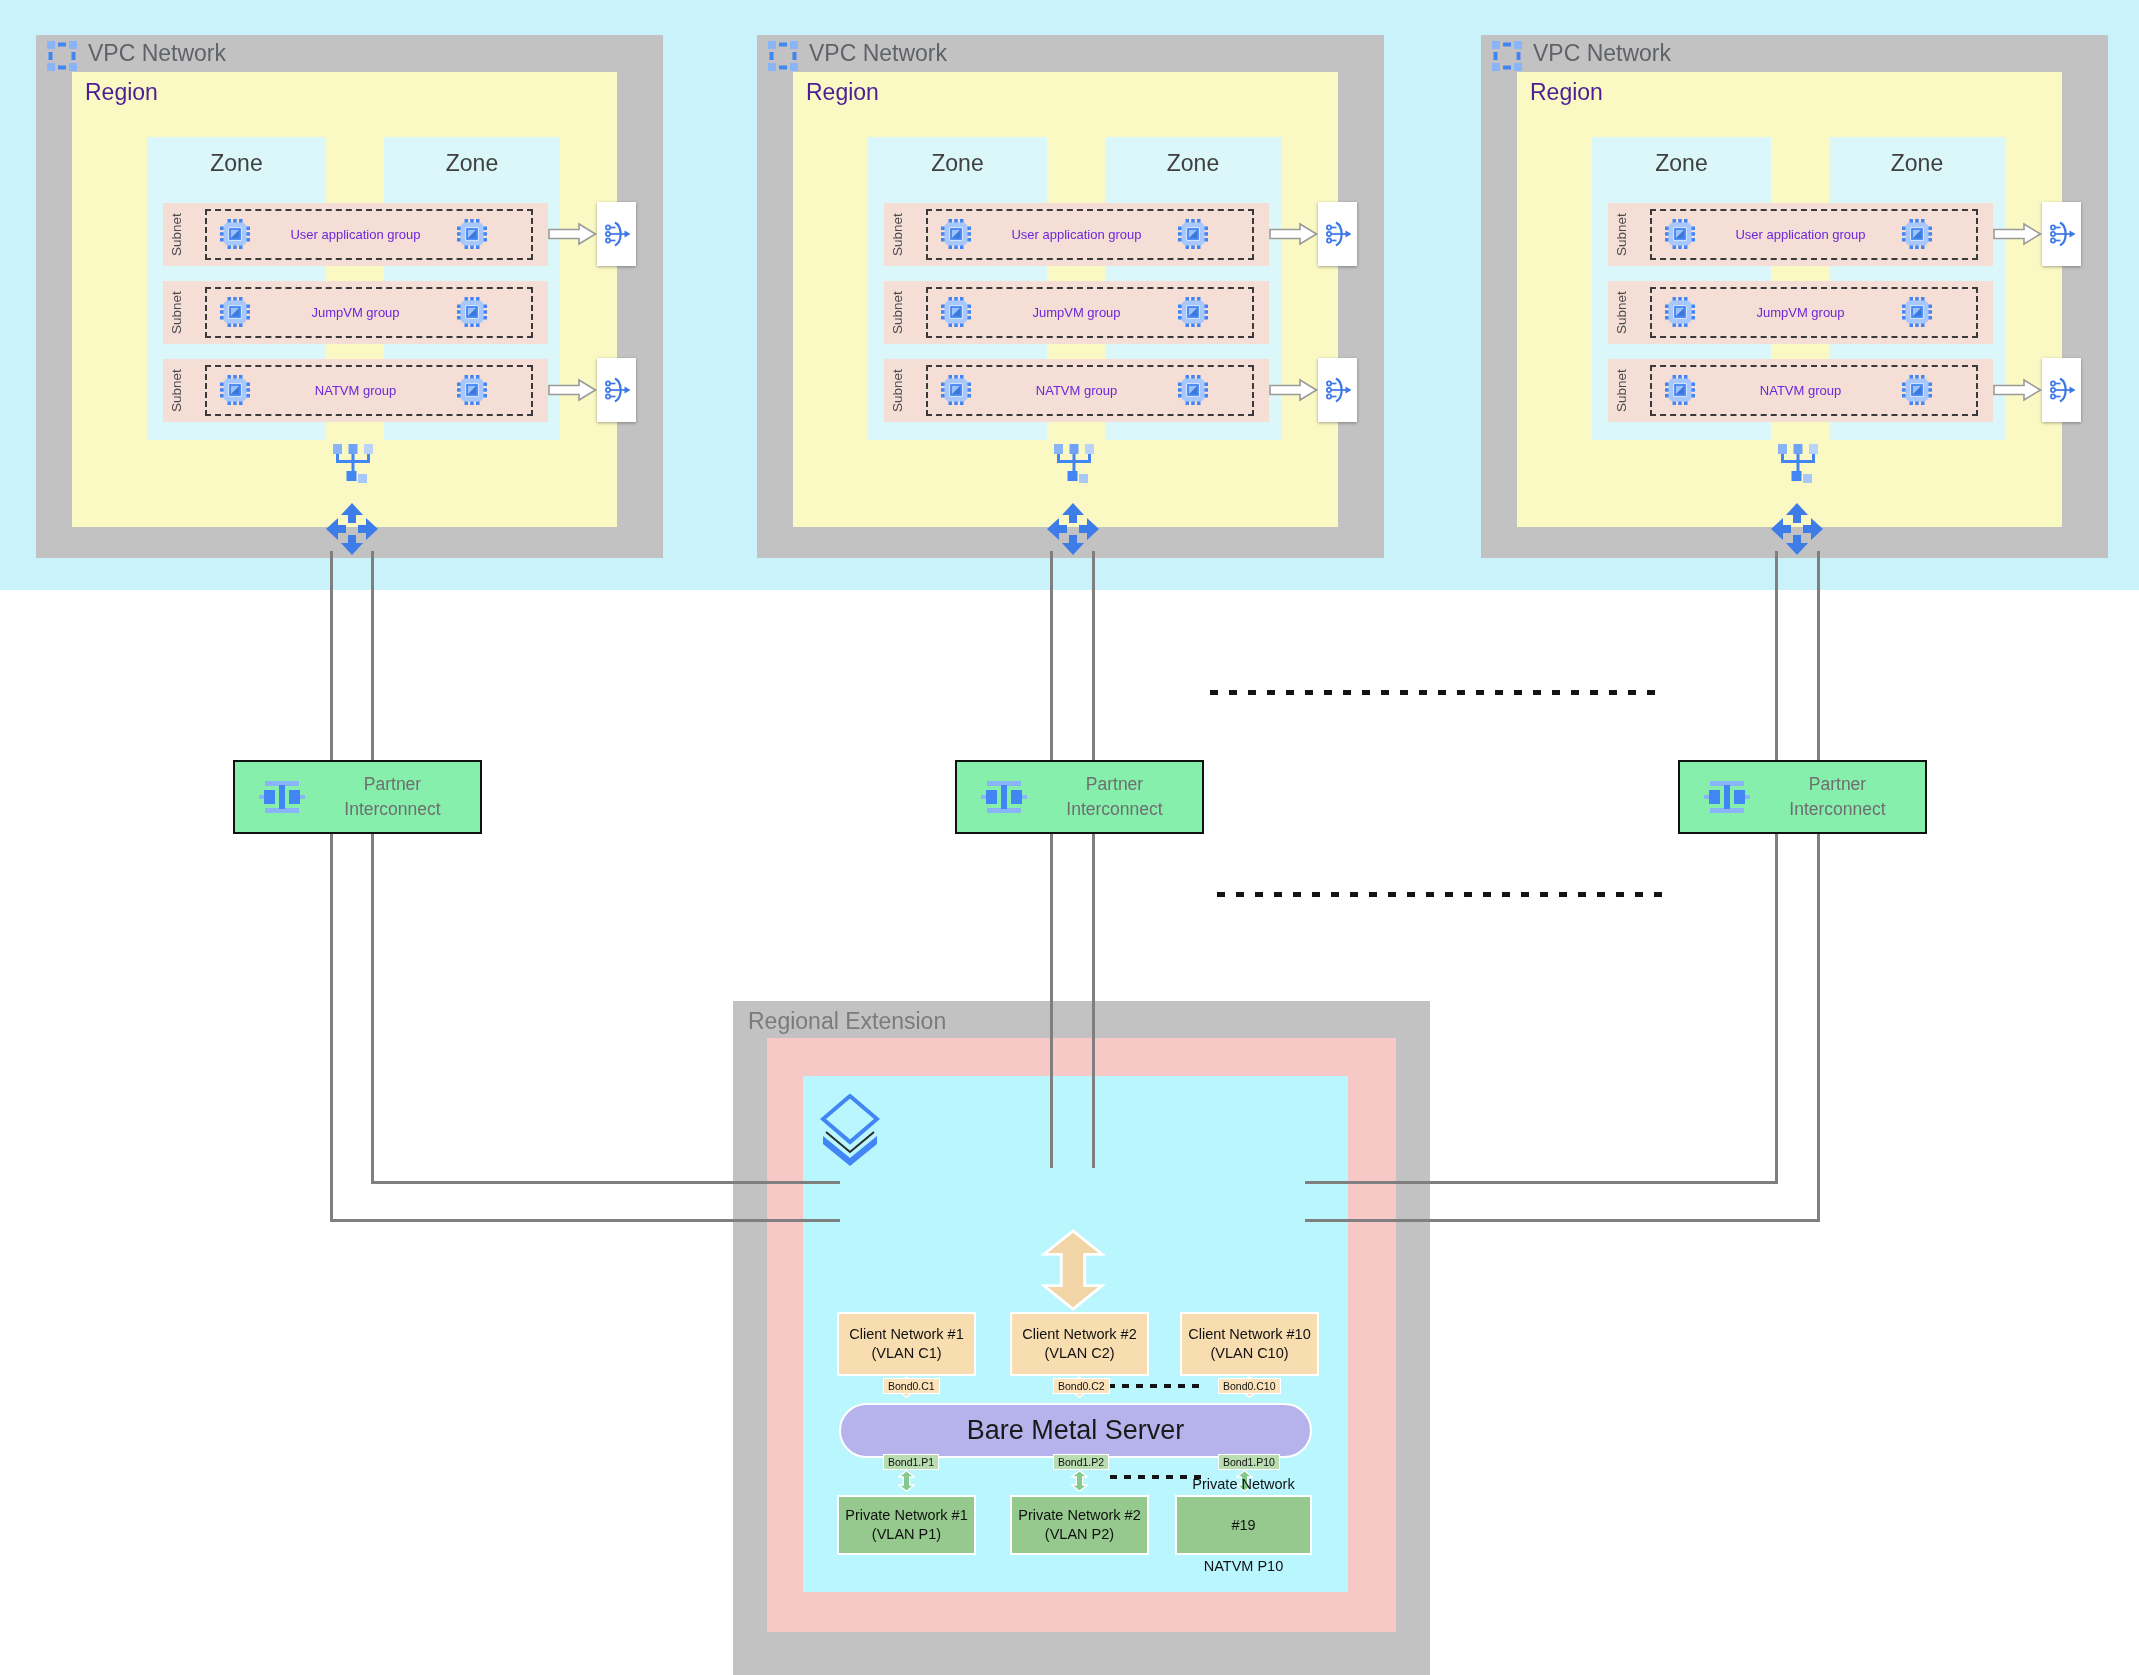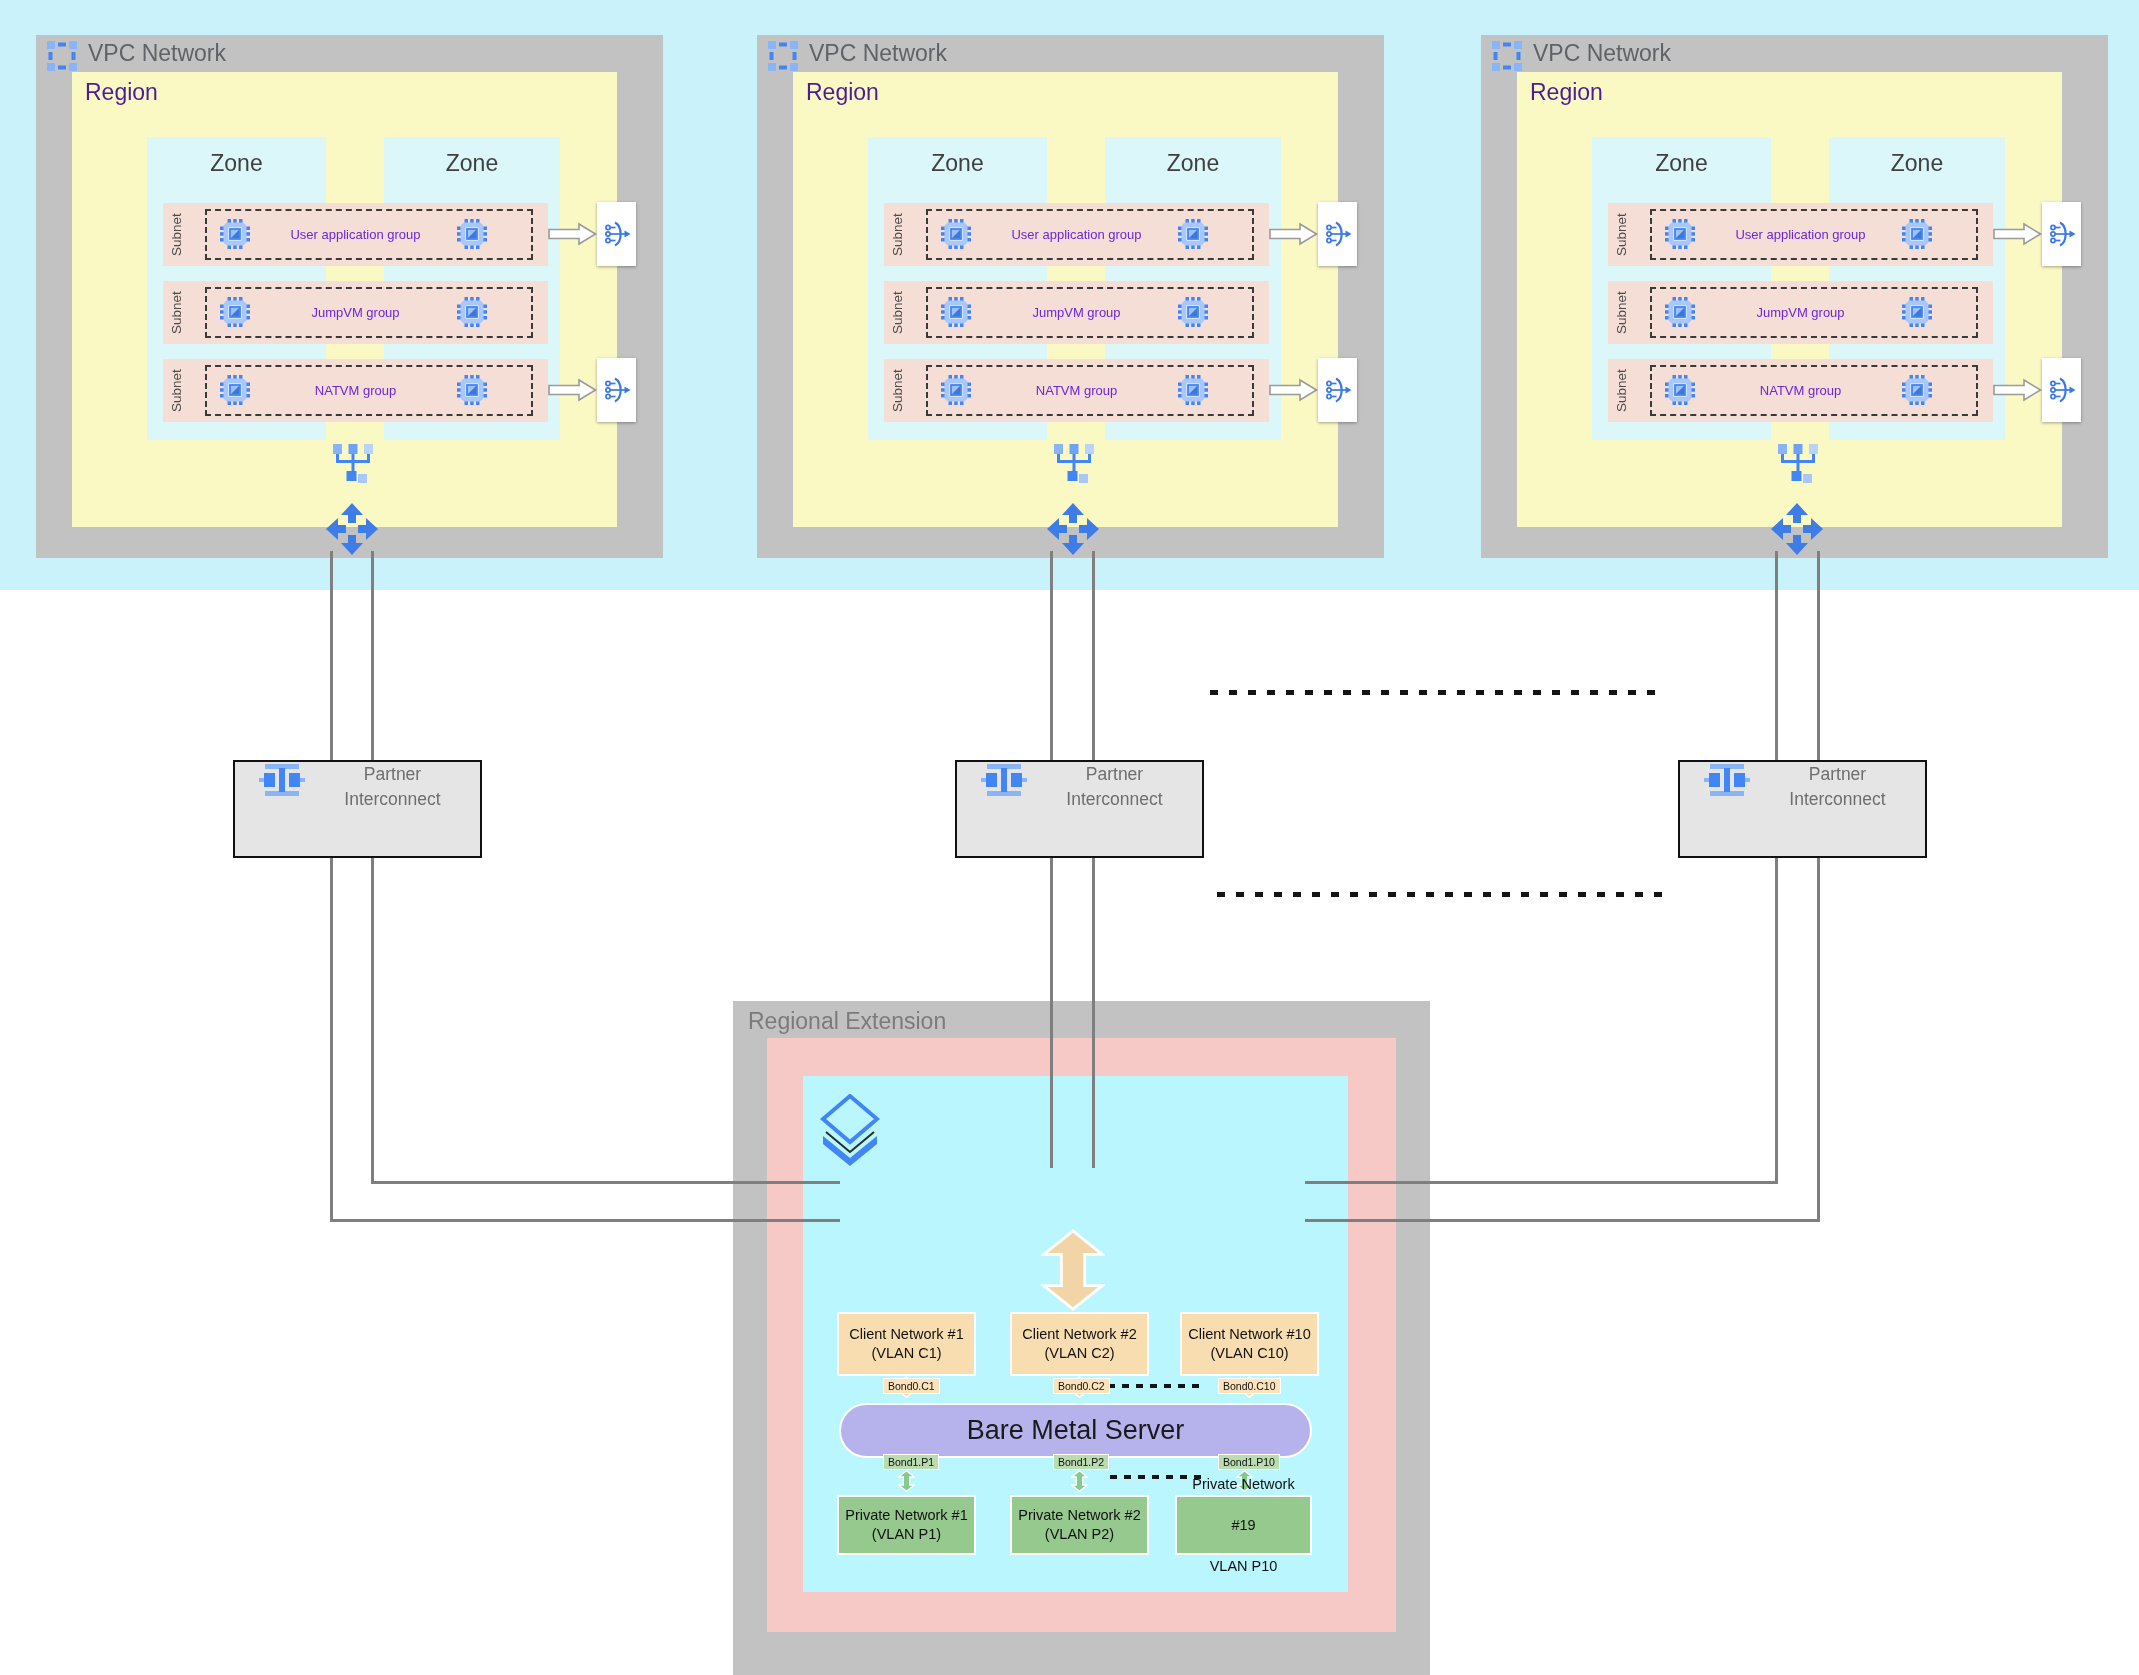--- a/index.html
+++ b/index.html
@@ -38,22 +38,22 @@
 
   
   .vline{position:absolute;width:3px;background:#7f7f7f;}
   .hline{position:absolute;height:3px;background:#7f7f7f;}
   .bigdot{position:absolute;height:5px;
           background:repeating-linear-gradient(90deg,#141414 0 8px,transparent 8px 19px);}
   .minidot{position:absolute;height:4px;
           background:repeating-linear-gradient(90deg,#141414 0 7px,transparent 7px 14px);}
 
   
-  .pi{position:absolute;top:760px;width:249px;height:98px;background:#e5e5e5;border:2.5px solid #111;
-      box-sizing:border-box;display:flex;align-items:flex-start;}
+  .pi{position:absolute;top:760px;width:249px;height:74px;background:#86efac;border:2.5px solid #111;
+      box-sizing:border-box;display:flex;align-items:center;}
   .pi-icon{width:46px;height:36px;margin-left:24px;flex:none;}
   .pi-text{flex:1;text-align:center;font-size:17.5px;color:#6e6e6e;line-height:1.45;}
 
   
   .re{position:absolute;left:733px;top:1001px;width:697px;height:674px;background:#c3c2c3;}
   .re-title{position:absolute;left:15px;top:7px;font-size:23px;color:#7b7b7b;}
   .re-pink{position:absolute;left:34px;top:37px;width:629px;height:594px;background:#f6c9c7;}
   .re-cyan{position:absolute;left:36px;top:38px;width:545px;height:516px;background:#b9f6fd;}
   .layers{position:absolute;left:17px;top:18px;width:60px;height:72px;}
   .vrf{position:absolute;left:37px;top:92px;width:465px;height:60px;background:#f7dcae;border:2px solid #fff;
@@ -456,21 +456,21 @@
           <span>Private Network #1</span>
           <span>(VLAN P1)</span>
         </div>
         <div class="netbox private pn2">
           <span>Private Network #2</span>
           <span>(VLAN P2)</span>
         </div>
         <div class="netbox private pn3">
           <span>Private Network</span>
           <span>#19</span>
-          <span>VLAN P10</span>
+          <span>NATVM P10</span>
         </div>
       </div>
     </div>
   </div>
 
   <div class="vline" style="left:330px;top:551px;height:671px"></div>
   <div class="vline" style="left:371px;top:551px;height:633px"></div>
   <div class="hline" style="left:371px;top:1181px;width:469px"></div>
   <div class="hline" style="left:330px;top:1219px;width:510px"></div>
 

